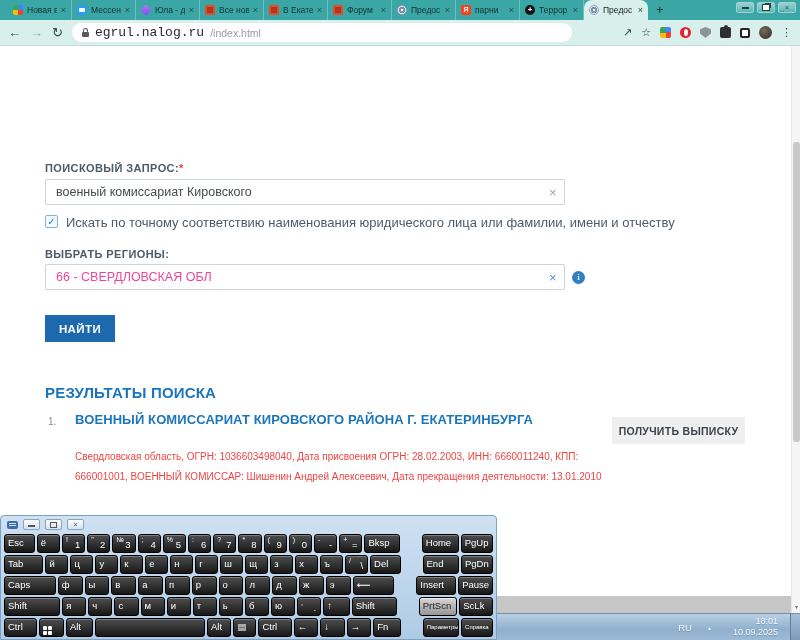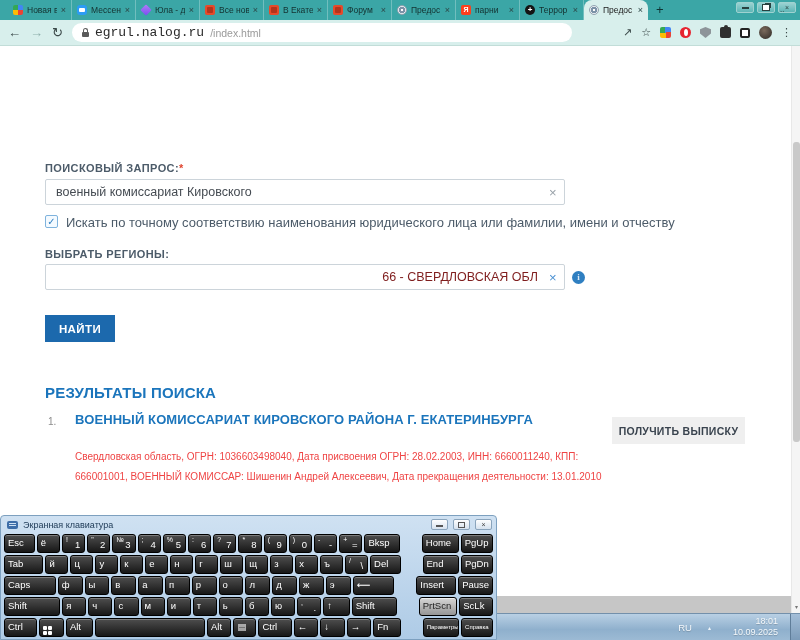--- a/index.html
+++ b/index.html
@@ -60,21 +60,21 @@
   .glyphbtn{font-size:11px;color:#3c4a4a;line-height:1;}
 
   
   .pagehdr{position:absolute;left:0;top:46px;width:791px;height:61px;background:#f3f3f3;border-bottom:1px solid #e2e2e2;box-sizing:border-box;}
   .pagetitle{position:absolute;left:40px;top:14px;font-size:16.5px;font-weight:bold;color:#2e2e2e;
     font-stretch:condensed;letter-spacing:-0.2px;}
   .flabel{position:absolute;font-size:11px;font-weight:bold;color:#4c5b69;letter-spacing:.4px;}
   .req{color:#e0452f;}
   .tinput{position:absolute;left:45px;width:520px;height:26px;box-sizing:border-box;border:1px solid #ccd4da;
     border-radius:2px;font-family:inherit;font-size:12.5px;color:#454b52;padding:0 26px 0 10px;background:#fff;}
-  .tinput.region{color:#7f1d1d;text-align:right;}
+  .tinput.region{color:#ec4899;}
   .clear-x{position:absolute;font-size:13px;color:#98a1a8;line-height:1;}
   .clear-x.blue{color:#4a90d2;}
   .infoic{position:absolute;left:572px;top:271px;width:13px;height:13px;border-radius:50%;background:#2f7fc1;
     color:#dbe9f5;font-size:9px;font-weight:bold;text-align:center;line-height:13px;font-family:"Liberation Serif",serif;}
   .chkrow{position:absolute;left:45px;top:215px;display:flex;align-items:flex-start;gap:8px;width:700px;}
   .chkbox{width:13px;height:13px;box-sizing:border-box;border:1px solid #7fb3dd;border-radius:2px;background:#f4faff;
     color:#2f7fc1;font-size:10px;line-height:11px;text-align:center;flex:none;}
   .chklabel{font-size:13px;color:#4c5b69;text-align:center;}
   .btn-find{position:absolute;left:45px;top:315px;width:70px;height:27px;background:var(--accent,#1C69AD);color:#fff;
     border:none;font-family:inherit;font-weight:bold;font-size:11.5px;letter-spacing:.4px;font-stretch:condensed;}
@@ -256,21 +256,20 @@
     <div class="tb-clock">
       <div>18:01</div>
       <div>10.09.2025</div>
     </div>
     <div class="tb-desk"></div>
   </div>
 
   <div class="kbd">
     <div class="kbd-title">
       <span class="kbd-ico"></span>
-      <span class="kbd-title-text">Экранная клавиатура</span>
       <div class="kbtn">
           <span class="bar"></span>
         </div>
       <div class="kbtn">
           <span class="sq"></span>
         </div>
       <div class="kbtn">×</div>
     </div>
     <div class="krows">
         <div class="krow">

